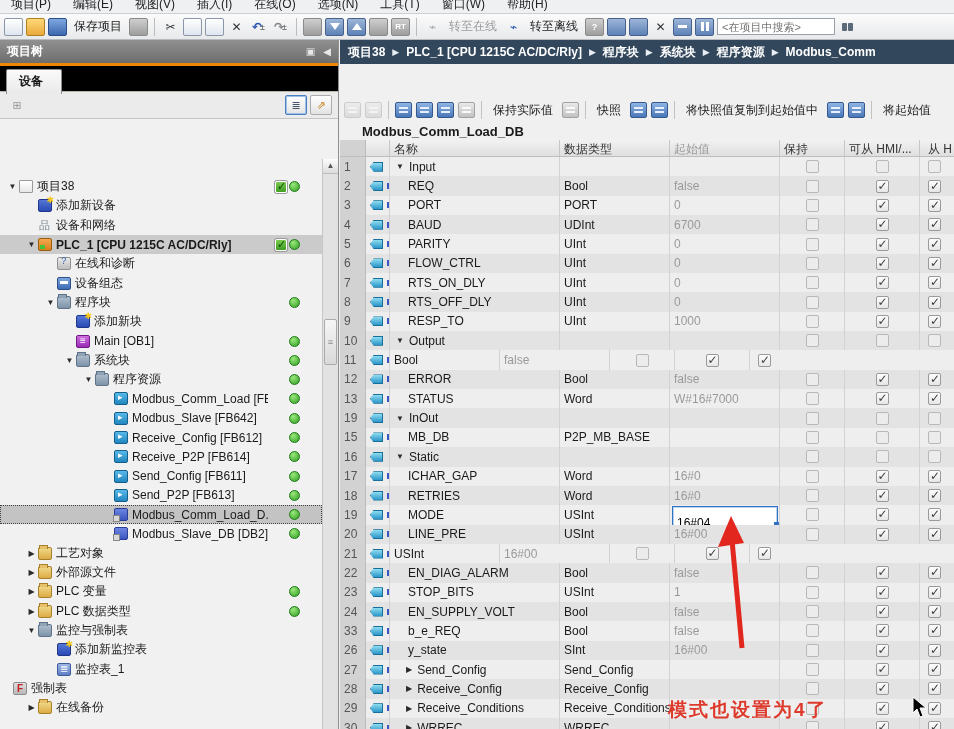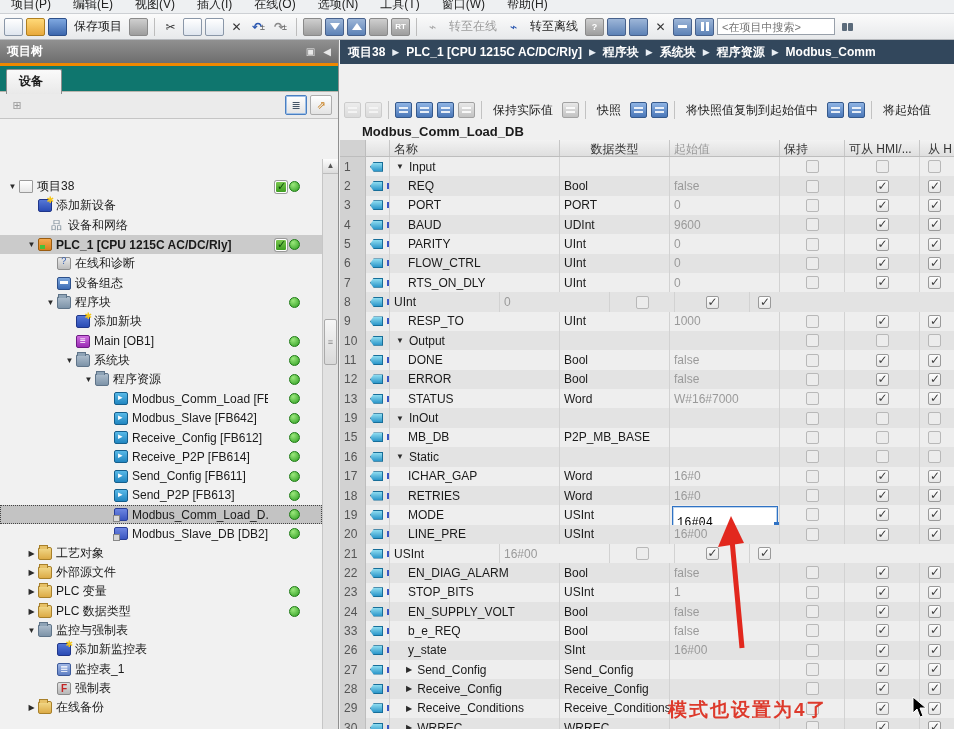--- a/index.html
+++ b/index.html
@@ -28,21 +28,21 @@
   .arrow-up { width:0; height:0; border:5px solid transparent; border-bottom:7px solid #fff; margin-bottom:5px; }
   #search-box { width:118px; height:17px; border:1px solid #98a0aa; background:#fff; font-size:11px; color:#777; padding:0 4px; font-family:inherit; }
   .plusminus { font-size:9px; color:#555; margin-left:-2px; }
 
   
   #treepanel { position:absolute; top:40px; left:0; width:339px; bottom:0; background:#f1f1f1; border-right:1px solid #8f8f8f; }
   #tree-header { height:23px; background:linear-gradient(#909090,#6e6e6e); color:#fff; font-weight:bold; display:flex; align-items:center; padding:0 7px; }
   #tree-header .sp { flex:1; }
   #tree-header .hic { font-size:10px; margin-left:8px; color:#e8e8e8; }
   #orange-bar { height:3px; background:#ee8800; }
-  #tree-tabs { height:26px; background:#0f766e; border-bottom:1px solid #b9b5ad; padding:3px 0 0 6px; }
+  #tree-tabs { height:26px; background:#000000; border-bottom:1px solid #b9b5ad; padding:3px 0 0 6px; }
   #tab-devices { display:inline-block; background:linear-gradient(#fafafa,#e9e9e9); border:1px solid #8e8e8e; border-bottom:none; padding:3px 18px 4px 12px; font-weight:bold; border-radius:2px 2px 0 0; }
   #tree-minibar { height:27px; background:#ebebeb; border-bottom:1px solid #c5c5c5; display:flex; align-items:center; padding:0 6px; }
   #tree-minibar .sp { flex:1; }
   .minibtn { width:22px; height:20px; border:1px solid #adadad; background:linear-gradient(#fff,#e3e3e3); border-radius:2px; margin-left:3px; display:flex; align-items:center; justify-content:center; font-size:11px; color:#456; }
   .minibtn.sel { border:1px solid #4a7fc1; box-shadow:0 0 0 1px #9ec0e8 inset; }
   .minibtn.plain { border-color:transparent; background:none; color:#999; margin-left:0; }
 
   #tree-list { position:absolute; top:119px; left:0; right:16px; bottom:0; overflow:hidden; padding-top:18px; }
   .trow { height:19.3px; display:flex; align-items:center; position:relative; padding-right:54px; }
   .trow .arr { width:13px; flex:none; font-size:8px; color:#2b2b2b; text-align:center; }
@@ -105,34 +105,34 @@
   #dbtable { position:absolute; top:100px; left:0; right:0; bottom:0; background:#fff; overflow:hidden; }
   .hrow { display:flex; height:17px; background:linear-gradient(#f2f2f2,#dfdfdf); border-bottom:1px solid #bdbdbd; color:#333; }
   .hcell { padding:1px 4px; border-right:1px solid #c6c6c6; white-space:nowrap; overflow:hidden; }
   .drow { display:flex; height:19.35px; align-items:stretch; }
   .drow.odd  { background:#eeeeee; }
   .drow.even { background:#e3e3e3; }
   .dcell { border-right:1px solid #d2d2d2; display:flex; align-items:center; padding:0 4px; white-space:nowrap; overflow:hidden; }
   .c-num   { width:26px; background:#d2d2d2; color:#555; border-right:1px solid #bdbdbd; }
   .c-icon  { width:24px; }
   .c-name  { width:170px; }
-  .c-type  { width:110px;text-align:center; }
+  .c-type  { width:110px; }
   .c-start { width:110px; color:#9a9a9a; position:relative; }
   .c-ret   { width:65px; justify-content:center; }
   .c-hmi   { width:75px; justify-content:center; }
   .c-ext   { width:34px; border-right:none; justify-content:flex-start; padding-left:8px; }
   .tagico { width:13px; height:10px; flex:none; background:linear-gradient(#8edcf0,#2b96c9); border:1px solid #176e99; clip-path:polygon(0 50%, 28% 0, 100% 0, 100% 100%, 28% 100%); }
   .memsq { width:6px; height:6px; background:#3a56c4; margin-left:4px; flex:none; }
   .secarr { font-size:8px; color:#2b2b2b; margin:0 5px 0 2px; flex:none; }
   .strarr { font-size:8px; color:#2b2b2b; margin:0 5px 0 2px; flex:none; }
   .name-ind { padding-left:14px; }
   .cb { width:13px; height:13px; border:1px solid #9a9a9a; border-radius:2px; background:linear-gradient(#fdfdfd,#e6e6e6); position:relative; flex:none; }
   .cb.d { background:#ececec; border-color:#b8b8b8; }
   .cb.c::after { content:"✓"; position:absolute; left:1px; top:-2px; font-weight:bold; font-size:12px; color:#3c3c3c; }
-  #mode-input { position:absolute; left:2px; top:1px; width:106px; height:17px; background:#fff; border:1px solid #2f72c4; box-shadow:0 0 0 1px #bcd4ee inset; color:#000; font-family:Liberation Mono, monospace; font-size:12px; padding:16px 4px; }
+  #mode-input { position:absolute; left:2px; top:1px; width:106px; height:17px; background:#fff; border:1px solid #2f72c4; box-shadow:0 0 0 1px #bcd4ee inset; color:#000; font-family:Liberation Sans, sans-serif; font-size:12px; padding:16px 4px; }
   #mode-handle { position:absolute; left:104px; top:17px; width:5px; height:5px; background:#2f72c4; }
 
   
   #overlay { position:absolute; inset:0; pointer-events:none; }
   #annotation { position:absolute; left:328px; top:620px; color:#dd3a2c; font-size:19px; font-weight:bold; letter-spacing:2px;margin-top:37px; }
 
   #cursor { position:absolute; left:912px; top:696px; width:18px; height:24px; pointer-events:none; }
 </style>
 </head>
 <body>
@@ -230,21 +230,21 @@
         <span class="ico i-project"></span>
         <span class="lbl">项目38</span>
         <span class="chkmark"></span>
         <span class="dotmark"></span>
       </div>
       <div class="trow" style="padding-left: 25px;">
         <span class="arr"></span>
         <span class="ico i-add"></span>
         <span class="lbl">添加新设备</span>
       </div>
-      <div class="trow" style="padding-left: 37px;">
+      <div class="trow" style="padding-left: 25px;">
         <span class="arr"></span>
         <span class="ico i-network"></span>
         <span class="lbl">设备和网络</span>
       </div>
       <div class="trow sel-plain" style="padding-left: 25px;">
         <span class="arr">▼</span>
         <span class="ico i-plc"></span>
         <span class="lbl" style="font-weight: bold;">PLC_1 [CPU 1215C AC/DC/Rly]</span>
         <span class="chkmark"></span>
         <span class="dotmark"></span>
@@ -366,21 +366,21 @@
       <div class="trow" style="padding-left: 44px;">
         <span class="arr"></span>
         <span class="ico i-add"></span>
         <span class="lbl">添加新监控表</span>
       </div>
       <div class="trow" style="padding-left: 44px;">
         <span class="arr"></span>
         <span class="ico i-wtable"></span>
         <span class="lbl">监控表_1</span>
       </div>
-      <div class="trow" style="padding-left: 44px;">
+      <div class="trow" style="">
         <span class="arr"></span>
         <span class="ico i-ftable"></span>
         <span class="lbl">强制表</span>
       </div>
       <div class="trow" style="padding-left: 25px;">
         <span class="arr">▶</span>
         <span class="ico i-yfolder"></span>
         <span class="lbl">在线备份</span>
       </div>
     </div>
@@ -505,21 +505,21 @@
         <div class="drow even">
           <div class="dcell c-num">4</div>
           <div class="dcell c-icon">
             <span class="tagico"></span>
             <span class="memsq"></span>
           </div>
           <div class="dcell c-name">
             <span class="name-ind">BAUD</span>
           </div>
           <div class="dcell c-type">UDInt</div>
-          <div class="dcell c-start">9600</div>
+          <div class="dcell c-start">6700</div>
           <div class="dcell c-ret">
             <span class="cb d"></span>
           </div>
           <div class="dcell c-hmi">
             <span class="cb c"></span>
           </div>
           <div class="dcell c-ext">
             <span class="cb c"></span>
           </div>
         </div>
@@ -585,20 +585,23 @@
           <div class="dcell c-ext">
             <span class="cb c"></span>
           </div>
         </div>
         <div class="drow even">
           <div class="dcell c-num">8</div>
           <div class="dcell c-icon">
             <span class="tagico"></span>
             <span class="memsq"></span>
           </div>
+          <div class="dcell c-name">
+            <span class="name-ind">RTS_OFF_DLY</span>
+          </div>
           <div class="dcell c-type">UInt</div>
           <div class="dcell c-start">0</div>
           <div class="dcell c-ret">
             <span class="cb d"></span>
           </div>
           <div class="dcell c-hmi">
             <span class="cb c"></span>
           </div>
           <div class="dcell c-ext">
             <span class="cb c"></span>
@@ -644,23 +647,20 @@
           </div>
           <div class="dcell c-ext">
             <span class="cb d"></span>
           </div>
         </div>
         <div class="drow odd">
           <div class="dcell c-num">11</div>
           <div class="dcell c-icon">
             <span class="tagico"></span>
             <span class="memsq"></span>
-          </div>
-          <div class="dcell c-name">
-            <span class="name-ind">DONE</span>
           </div>
           <div class="dcell c-type">Bool</div>
           <div class="dcell c-start">false</div>
           <div class="dcell c-ret">
             <span class="cb d"></span>
           </div>
           <div class="dcell c-hmi">
             <span class="cb c"></span>
           </div>
           <div class="dcell c-ext">

